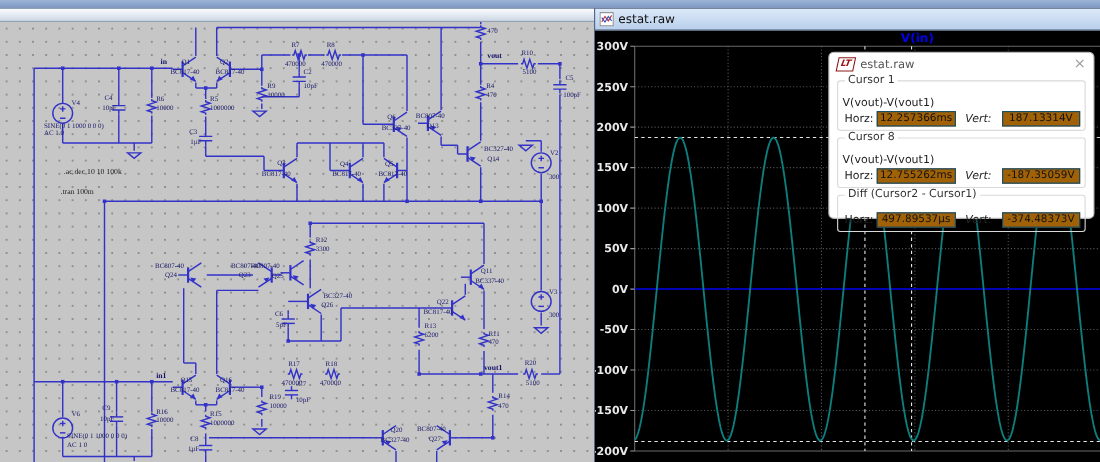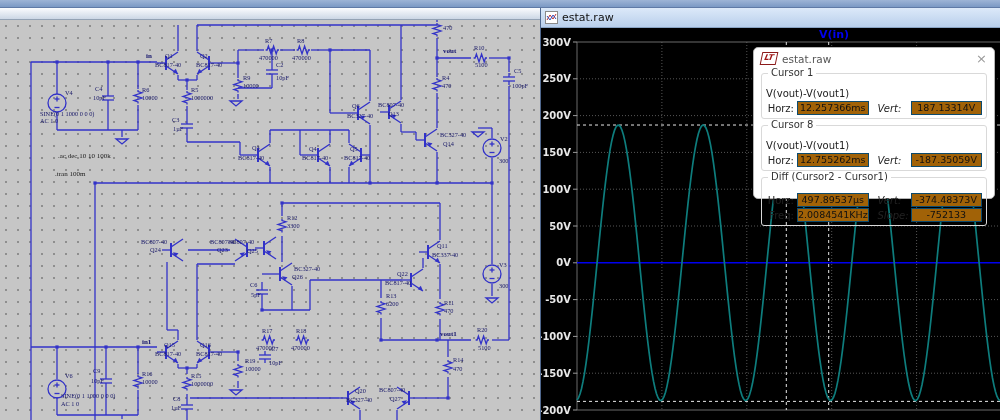--- a/index.html
+++ b/index.html
@@ -605,22 +605,16 @@
           </div>
         </div>
         <div class="grp">
           <span class="grp-label">Diff (Cursor2 - Cursor1)</span>
           <div class="vrow">
             <span class="vlab">Horz:</span>
             <div class="vfield">497.89537µs</div>
             <span class="vlab r">Vert:</span>
             <div class="vfield">-374.48373V</div>
           </div>
-          <div class="vrow">
-            <span class="vlab">Freq:</span>
-            <div class="vfield">2.0084541KHz</div>
-            <span class="vlab r">Slope:</span>
-            <div class="vfield">-752133</div>
-          </div>
         </div>
       </div>
   </div>
 </div>
 
 </body></html>

